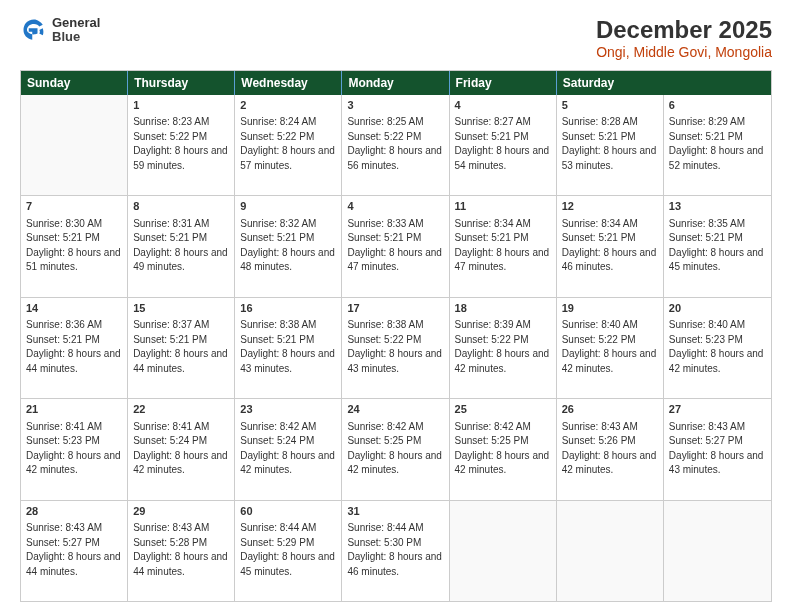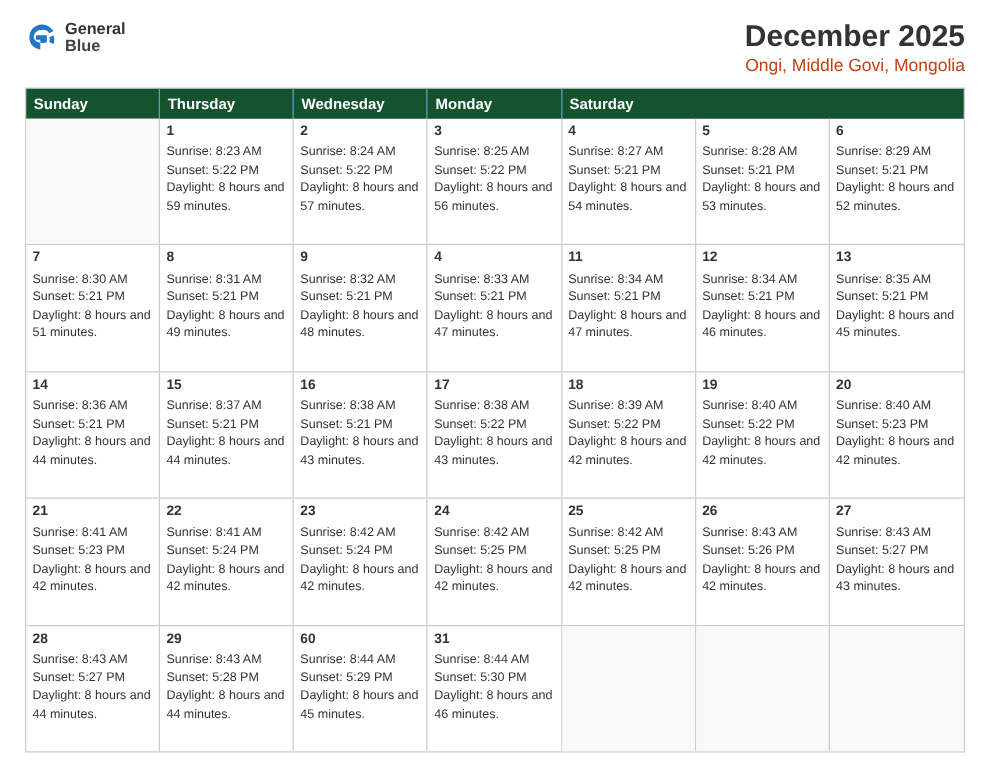--- a/index.html
+++ b/index.html
@@ -129,20 +129,21 @@
       <h2>Ongi, Middle Govi, Mongolia</h2>
     </div>
   </div>
 
   <div class="calendar">
     <div class="cal-header-row">
     <div class="cal-header-cell">Sunday</div>
         <div class="cal-header-cell">Thursday</div>
         <div class="cal-header-cell">Wednesday</div>
         <div class="cal-header-cell">Monday</div>
+        <div class="cal-header-cell">Friday</div>
         <div class="cal-header-cell">Saturday</div>
       </div>
     <div class="cal-body">
     <div class="cal-week">
           <div class="cal-cell empty"></div>
           <div class="cal-cell">
             <span class="day-number">1</span>
             <div class="cell-text">Sunrise: 8:23 AM<br>Sunset: 5:22 PM<br>Daylight: 8 hours and 59 minutes.</div>
           </div>
           <div class="cal-cell">

